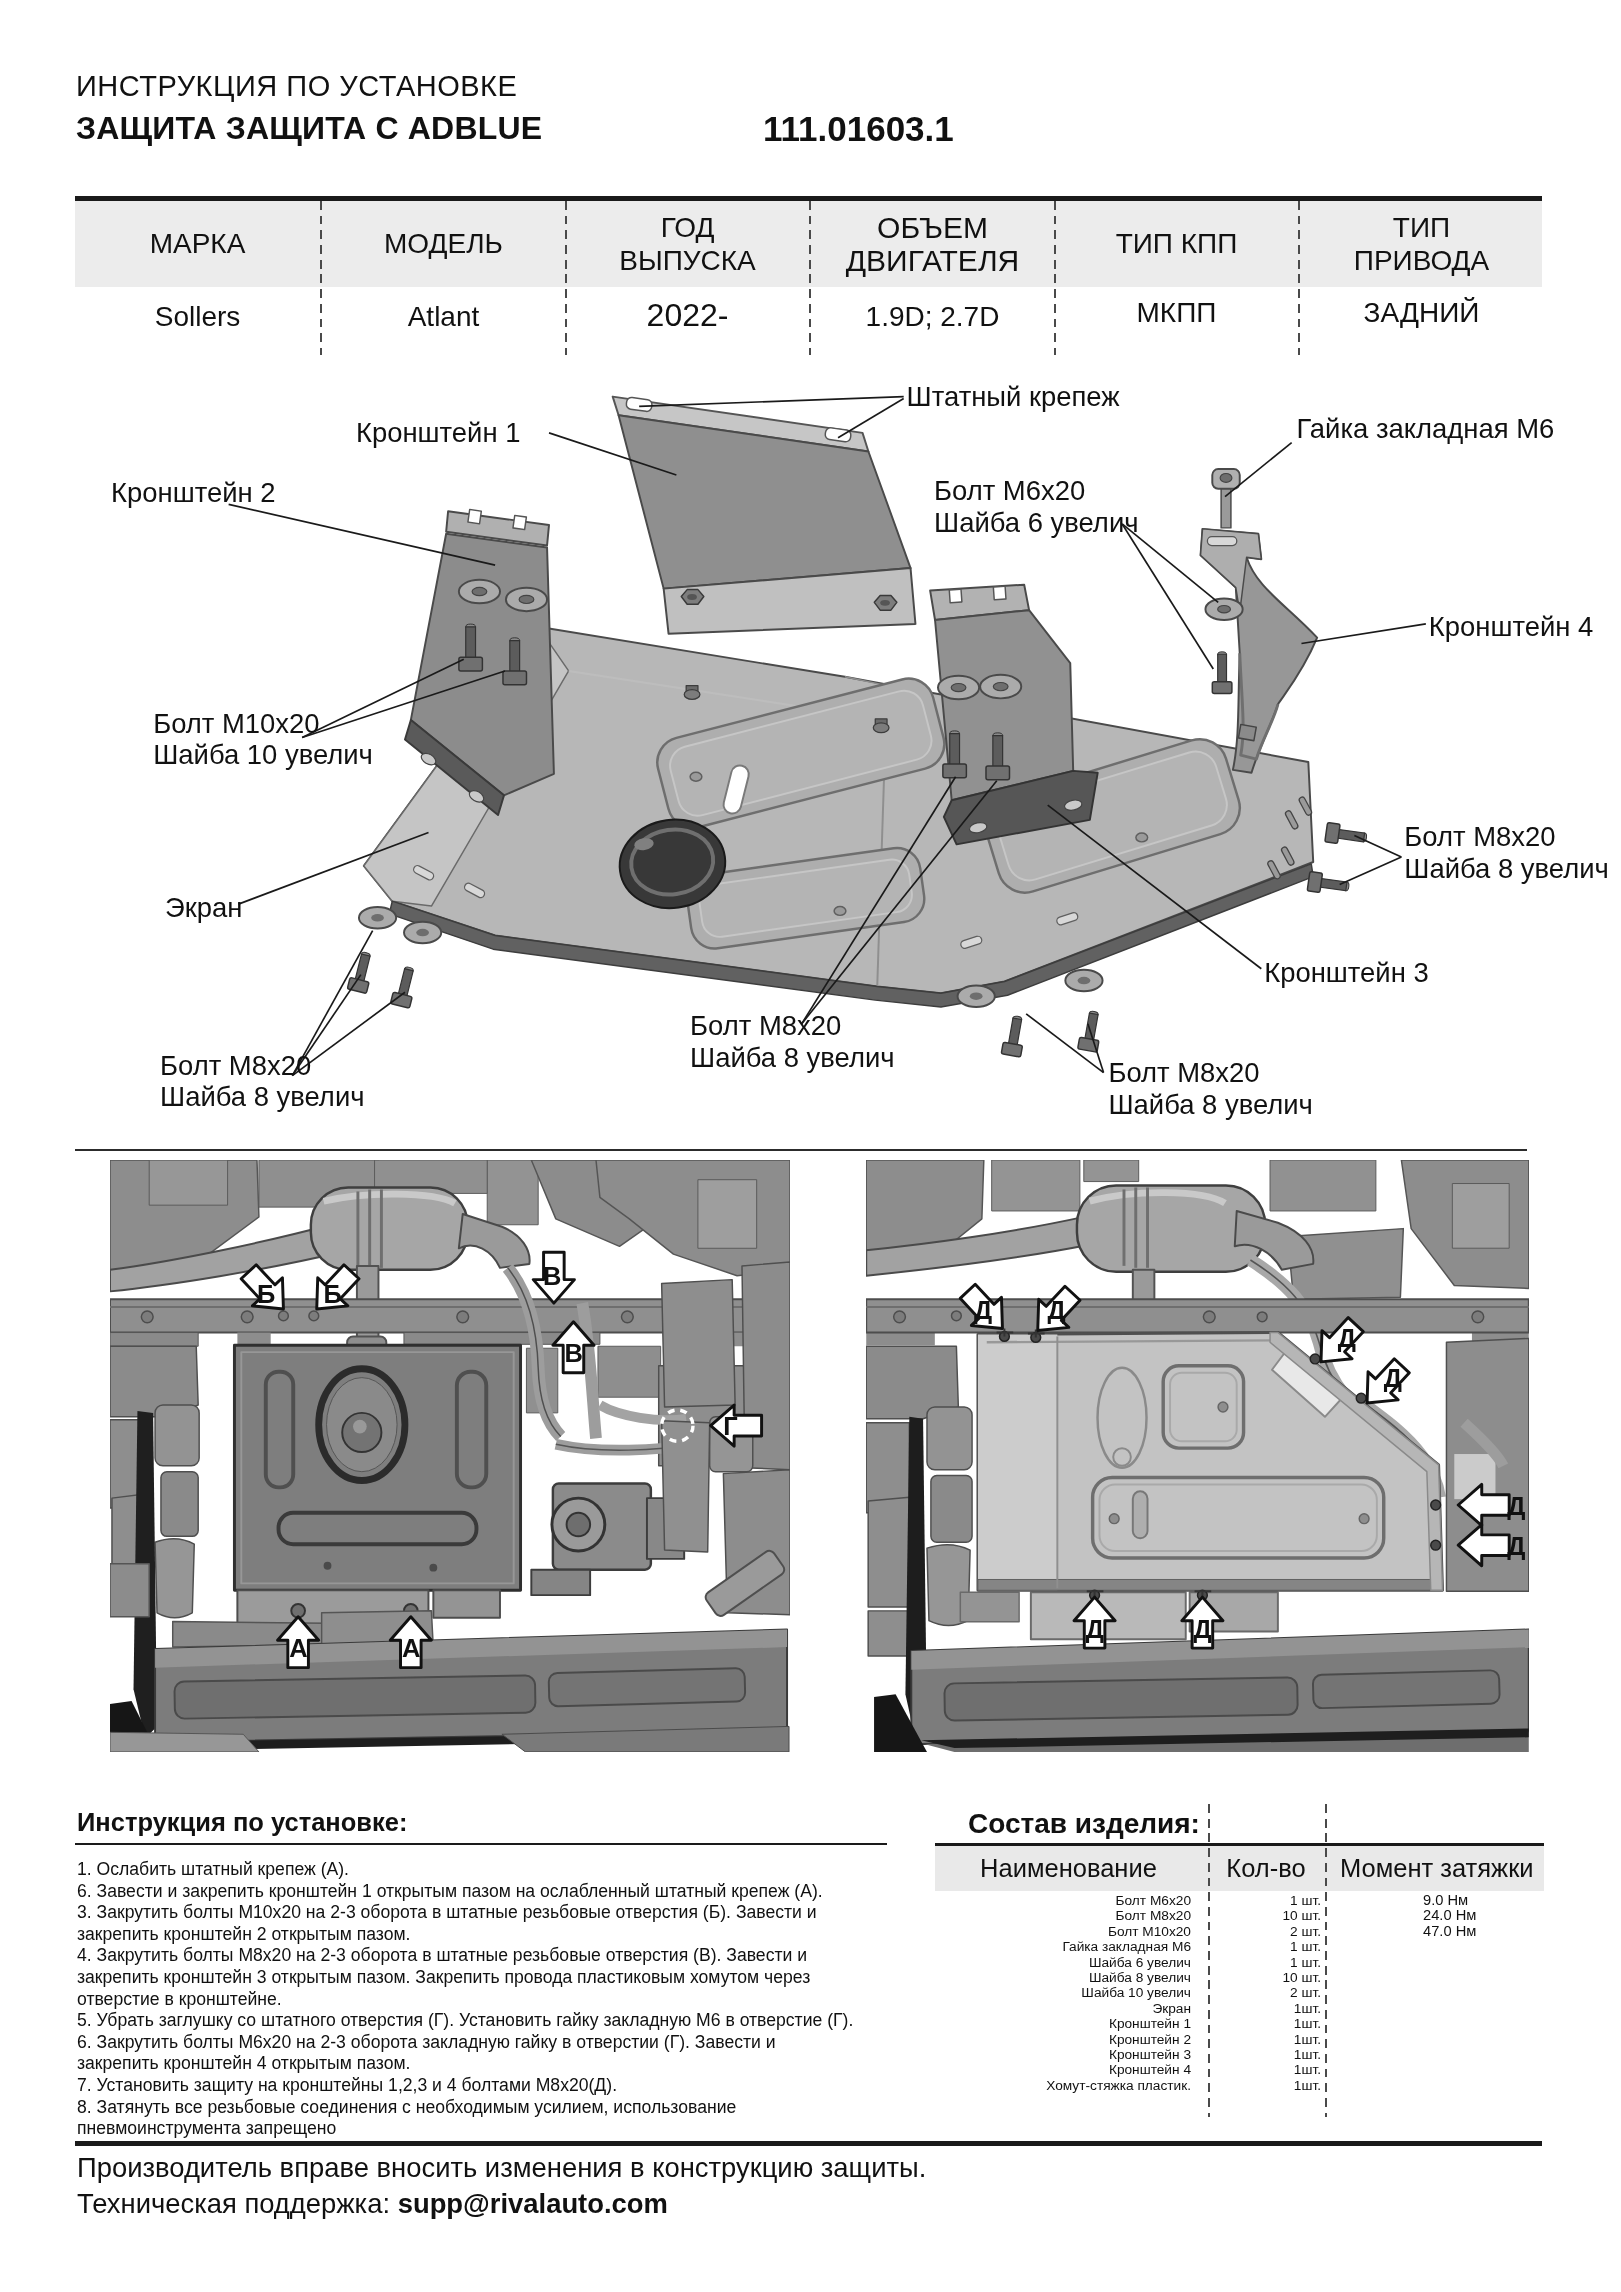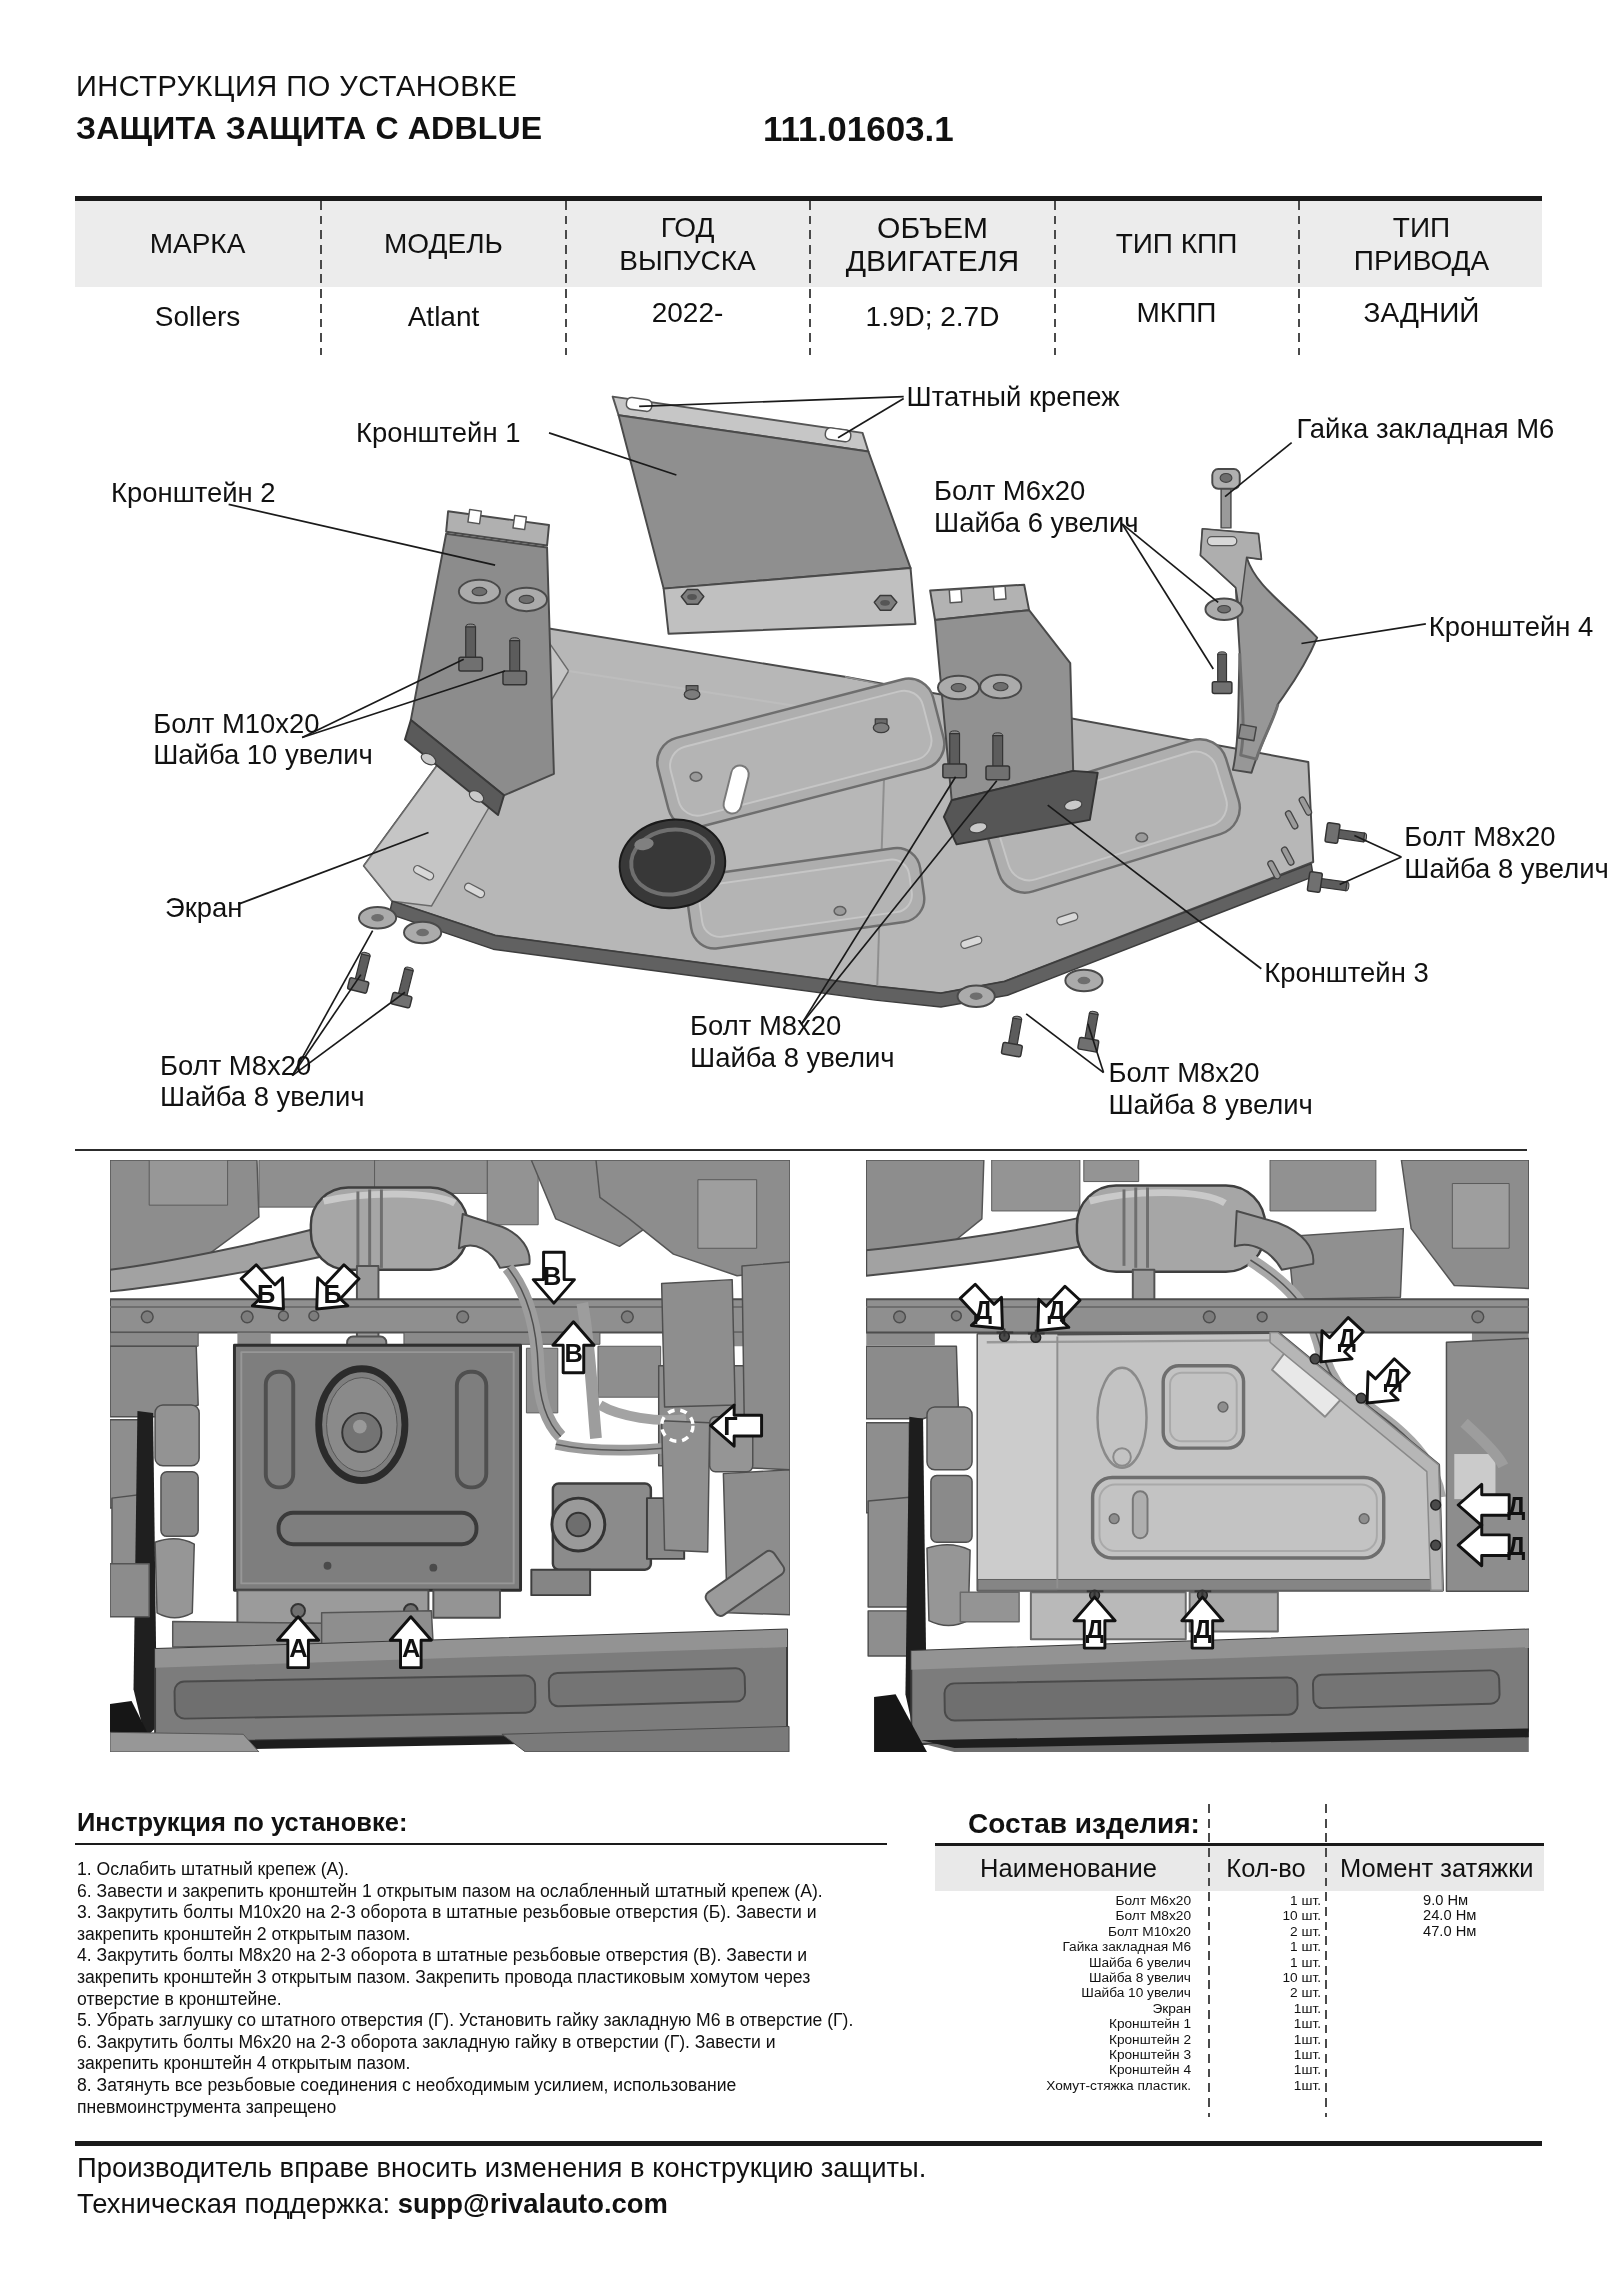--- a/index.html
+++ b/index.html
@@ -25,21 +25,21 @@
 
 <div class="abs ctr" style="left:75px;top:228px;width:245px;font-size:28px;">МАРКА</div>
 <div class="abs ctr" style="left:321px;top:228px;width:245px;font-size:28px;">МОДЕЛЬ</div>
 <div class="abs ctr" style="left:565px;top:211px;width:245px;font-size:28px;line-height:33px;">ГОД<br>ВЫПУСКА</div>
 <div class="abs ctr" style="left:810px;top:211px;width:245px;font-size:30px;line-height:33px;">ОБЪЕМ<br>ДВИГАТЕЛЯ</div>
 <div class="abs ctr" style="left:1054px;top:228px;width:245px;font-size:28px;">ТИП КПП</div>
 <div class="abs ctr" style="left:1299px;top:211px;width:245px;font-size:28px;line-height:33px;">ТИП<br>ПРИВОДА</div>
 
 <div class="abs ctr" style="left:75px;top:301px;width:245px;font-size:28px;">Sollers</div>
 <div class="abs ctr" style="left:321px;top:301px;width:245px;font-size:28px;">Atlant</div>
-<div class="abs ctr" style="left:565px;top:297px;width:245px;font-size:28px;">2022-</div>
+<div class="abs ctr" style="left:565px;top:297px;width:245px;font-size:32px;">2022-</div>
 <div class="abs ctr" style="left:810px;top:301px;width:245px;font-size:28px;">1.9D; 2.7D</div>
 <div class="abs ctr" style="left:1054px;top:297px;width:245px;font-size:28px;">МКПП</div>
 <div class="abs ctr" style="left:1299px;top:297px;width:245px;font-size:28px;">ЗАДНИЙ</div>
 
 <div class="abs" style="left:59px;top:377px;width:1562px;height:774px;">
 <svg width="1562" height="774" viewBox="0 0 1594 790">
 <g stroke-linejoin="round">
 
 <polygon points="311,499 489,255 802,306 1275,393 1280,495 965,617 900,629 835,622 445,570 340,535" fill="#b7b7b7" stroke="#4a4a4a" stroke-width="2"></polygon>
 
@@ -596,20 +596,21 @@
 <div>1. Ослабить штатный крепеж (А).</div>
 <div>6. Завести и закрепить кронштейн 1 открытым пазом на ослабленный штатный крепеж (А).</div>
 <div>3. Закрутить болты М10х20 на 2-3 оборота в штатные резьбовые отверстия (Б). Завести и</div>
 <div>закрепить кронштейн 2 открытым пазом.</div>
 <div>4. Закрутить болты М8х20 на 2-3 оборота в штатные резьбовые отверстия (В). Завести и</div>
 <div>закрепить кронштейн 3 открытым пазом. Закрепить провода пластиковым хомутом через</div>
 <div>отверстие в кронштейне.</div>
 <div>5. Убрать заглушку со штатного отверстия (Г). Установить гайку закладную М6 в отверстие (Г).</div>
 <div>6. Закрутить болты М6х20 на 2-3 оборота закладную гайку в отверстии (Г). Завести и</div>
 <div>закрепить кронштейн 4 открытым пазом.</div>
+<div>7. Установить защиту на кронштейны 1,2,3 и 4 болтами М8х20(Д).</div>
 <div>8. Затянуть все резьбовые соединения с необходимым усилием, использование</div>
 <div>пневмоинструмента запрещено</div>
 </div>
 
 <div class="abs" style="left:968px;top:1808px;font-size:28px;font-weight:bold;">Состав изделия:</div>
 <div class="abs" style="left:935px;top:1843px;width:609px;height:2.9px;background:#1a1a1a;"></div>
 <div class="abs" style="left:935px;top:1846px;width:609px;height:45px;background:#e9e9e9;"></div>
 <div class="dashv" style="left:1208px;top:1804px;height:313px;"></div>
 <div class="dashv" style="left:1325px;top:1804px;height:313px;"></div>
 <div class="abs" style="left:946px;top:1854px;width:245px;font-size:25.5px;text-align:center;">Наименование</div>

